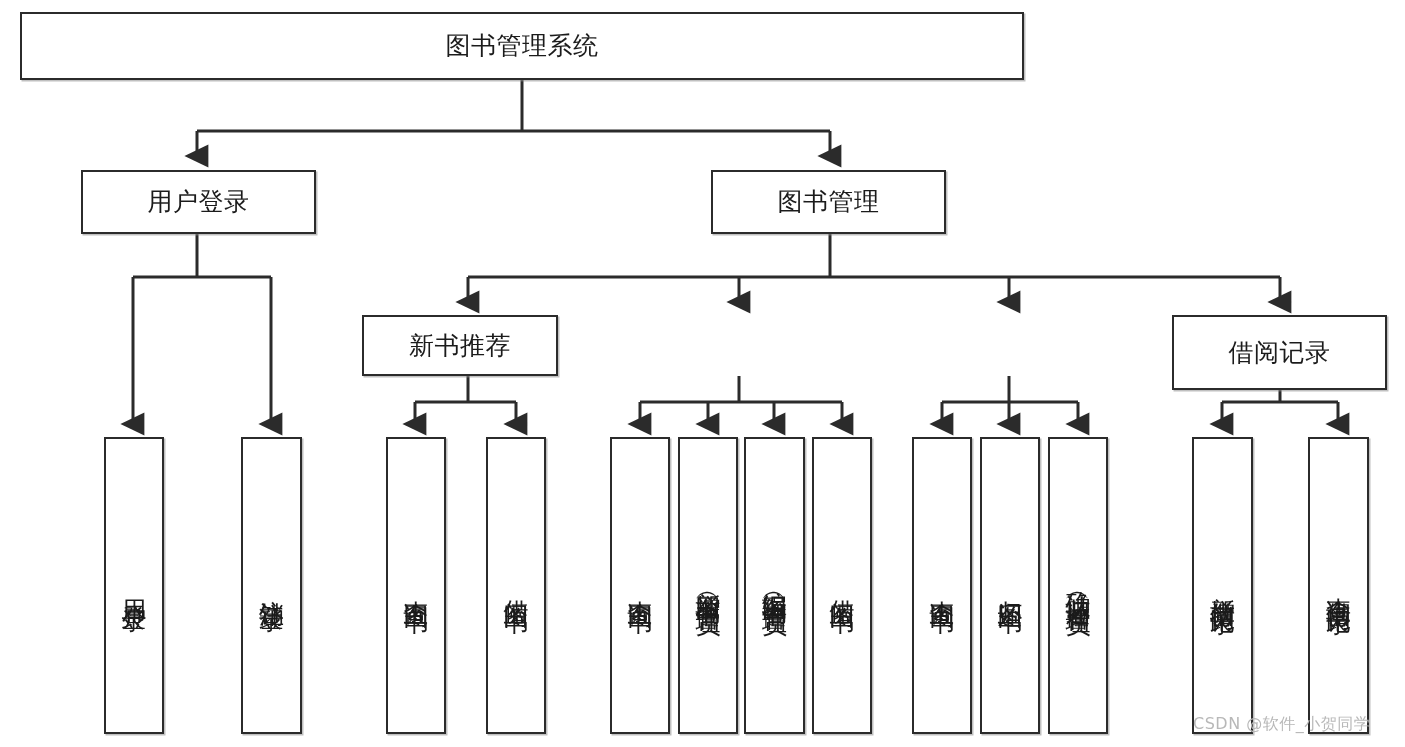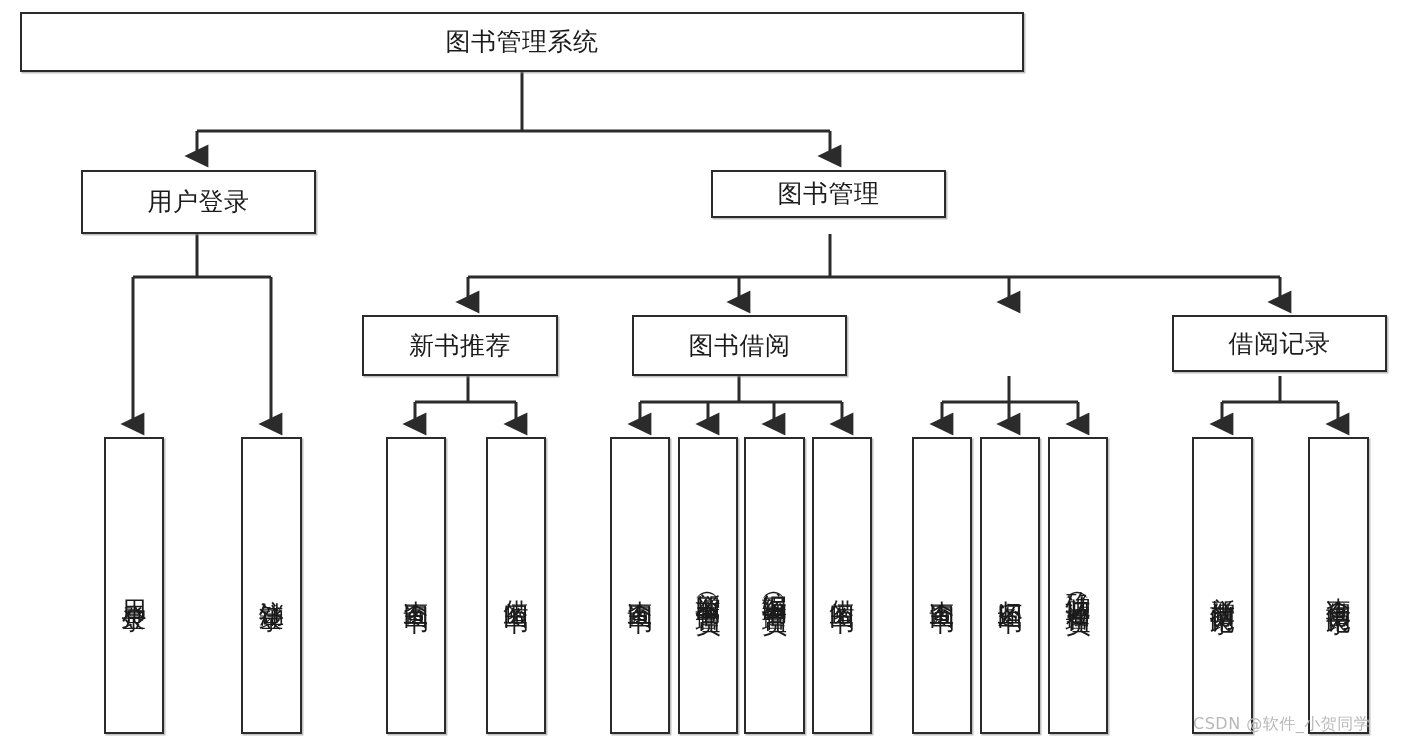--- a/index.html
+++ b/index.html
@@ -117,38 +117,35 @@
       <path d="M1009,402 L1009,424" marker-end="url(#arrow)"></path>
       <path d="M1078,402 L1078,424" marker-end="url(#arrow)"></path>
 
       <path d="M1280,376 L1280,402"></path>
       <path d="M1222,402 L1338,402"></path>
       <path d="M1222,402 L1222,424" marker-end="url(#arrow)"></path>
       <path d="M1338,402 L1338,424" marker-end="url(#arrow)"></path>
     </g>
   </svg>
 
-  <div class="node root horizontal" style="left:20px; top:12px; width:1004px; height:60px;">
+  <div class="node root horizontal" style="left:20px; top:12px; width:1004px; height:68px;">
     <span class="label">图书管理系统</span>
   </div>
 
   <div class="node horizontal" style="left:81px; top:170px; width:235px; height:64px;">
     <span class="label">用户登录</span>
   </div>
-  <div class="node horizontal" style="left:711px; top:170px; width:235px; height:48px;">
+  <div class="node horizontal" style="left:711px; top:170px; width:235px; height:64px;">
     <span class="label">图书管理</span>
   </div>
 
   <div class="node horizontal" style="left:362px; top:315px; width:196px; height:61px;">
     <span class="label">新书推荐</span>
   </div>
-  <div class="node horizontal" style="left:632px; top:315px; width:215px; height:61px;">
-    <span class="label">图书借阅</span>
-  </div>
-  <div class="node horizontal" style="left:1172px; top:315px; width:215px; height:57px;">
+  <div class="node horizontal" style="left:1172px; top:315px; width:215px; height:75px;">
     <span class="label">借阅记录</span>
   </div>
 
   <div class="node vertical" style="left:104px; top:437px; width:60px; height:297px;">
     <span class="label">用户登录</span>
   </div>
   <div class="node vertical" style="left:241px; top:437px; width:61px; height:297px;">
     <span class="label">注销登录</span>
   </div>
 

